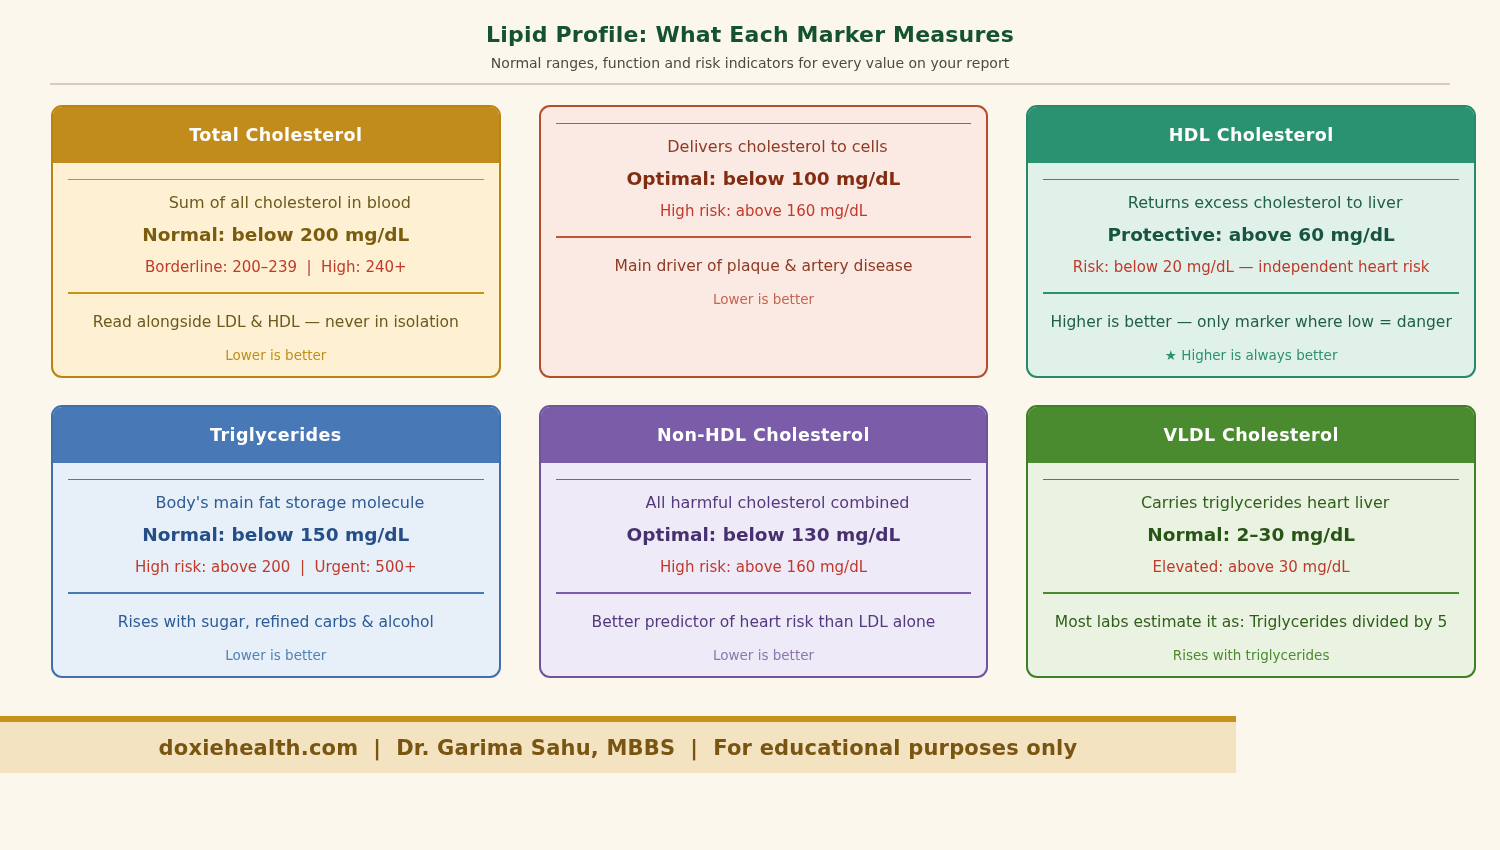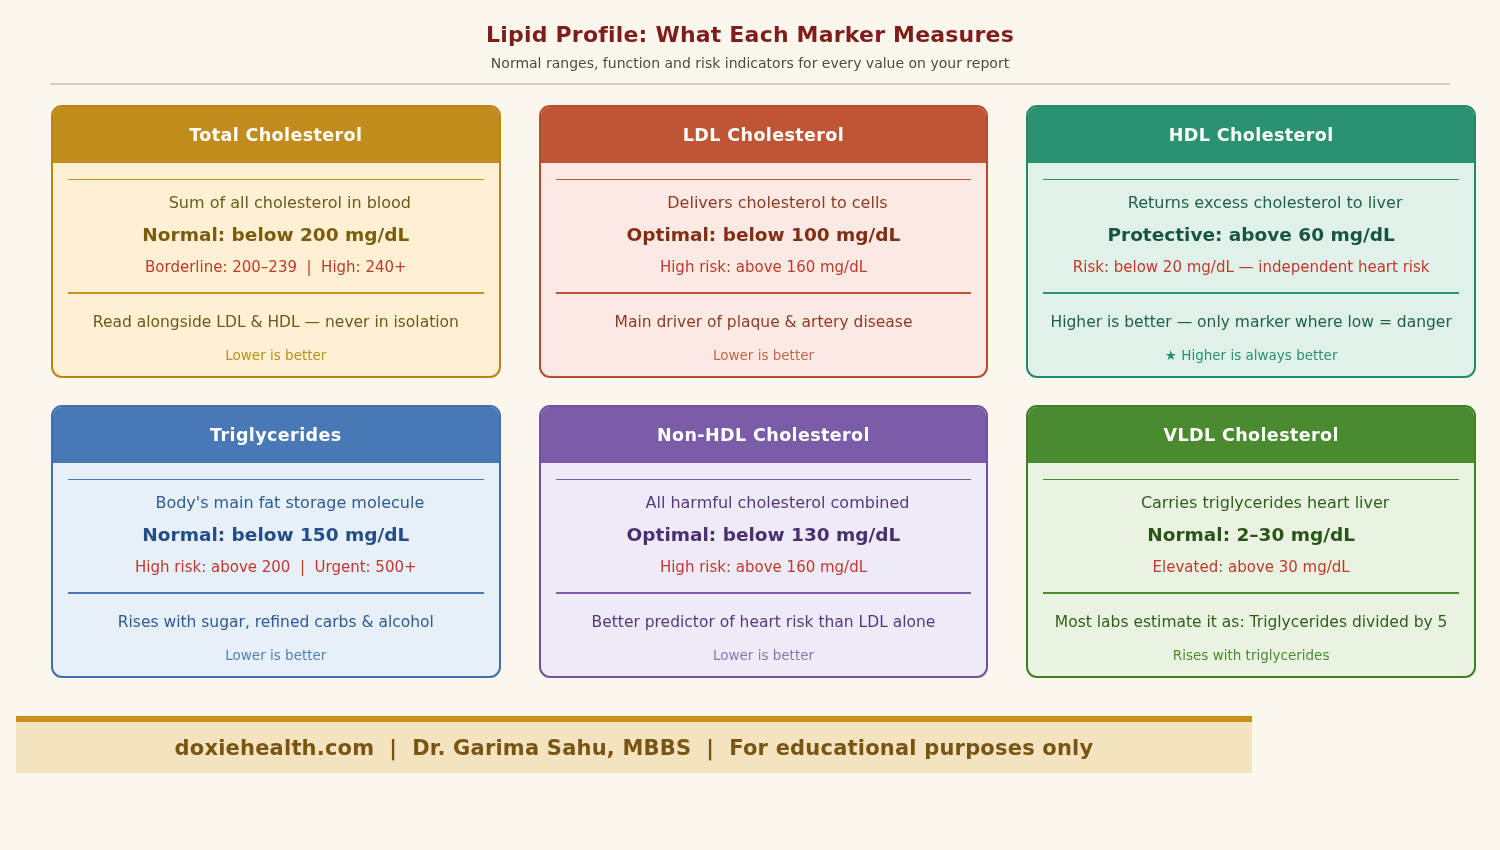--- a/index.html
+++ b/index.html
@@ -7,21 +7,21 @@
     width: 1500px; height: 850px;
     background: #fbf7ec;
     font-family: "DejaVu Sans", "Liberation Sans", sans-serif;
     overflow: hidden;
   }
   .page { width: 1500px; height: 850px; position: relative; }
 
   
   .hdr { text-align: center; padding-top: 22px; }
   .hdr h1 {
-    margin: 0; font-size: 22px; font-weight: bold; color: #7f1d1d;
+    margin: 0; font-size: 22px; font-weight: bold; color: #14532d;
     letter-spacing: 0.2px;
   }
   .hdr .sub { margin-top: 8px; font-size: 14px; color: #4f4a40; }
   .hdr .rule {
     margin: 12px auto 0; width: 1400px; height: 1.5px; background: #d6ccbc;
   }
 
   
   .grid {
     margin: 20px 12px 0 51px;
@@ -57,21 +57,21 @@
     height: 1.5px; background: var(--line); margin: 16px 15px 0 15px;
   }
   .card-body p { margin: 0; }
   .fn     { margin-top: 13px !important; font-size: 16px;   color: var(--text); padding-left: 28px; }
   .normal { margin-top: 12px !important; font-size: 18.5px; font-weight: bold; color: var(--strong); }
   .risk   { margin-top: 13px !important; font-size: 15px; color: var(--risk); }
   .fact   { margin-top: 19px !important; font-size: 15.5px; color: var(--text); }
   .note   { margin-top: 16px !important; font-size: 13.5px; color: var(--note); }
 
   
-  .footer { position: absolute; left: 16px; top: 716px; width: 1236px; }
+  .footer { position: absolute; left: 0; top: 716px; width: 1236px; }
   .footer .bar  { height: 6px; background: #c8921a; }
   .footer .band {
     height: 51px; background: #f3e3c1;
     display: flex; align-items: center; justify-content: center;
   }
   .footer .band .txt {
     font-size: 21px; font-weight: bold; color: #7a5512; letter-spacing: 0.2px;
   }
 </style>
 </head>
@@ -93,21 +93,20 @@
         <p class="fn">Sum of all cholesterol in blood</p>
         <p class="normal">Normal: below 200 mg/dL</p>
         <p class="risk">Borderline: 200–239&nbsp;&nbsp;|&nbsp;&nbsp;High: 240+</p>
         <div class="line"></div>
         <p class="fact">Read alongside LDL &amp; HDL — never in isolation</p>
         <p class="note">Lower is better</p>
       </div>
     </section>
 
     <section class="card" style="--header: #c05535; --border: #b54d2e; --body: #fbeae3; --line: #c05535; --text: #8e3b24; --strong: #822d12; --risk: #c0392b; --note: #c2674d;">
-      <header class="card-header">LDL Cholesterol</header>
       <div class="card-body">
         <div class="line"></div>
         <p class="fn">Delivers cholesterol to cells</p>
         <p class="normal">Optimal: below 100 mg/dL</p>
         <p class="risk">High risk: above 160 mg/dL</p>
         <div class="line"></div>
         <p class="fact">Main driver of plaque &amp; artery disease</p>
         <p class="note">Lower is better</p>
       </div>
     </section>

